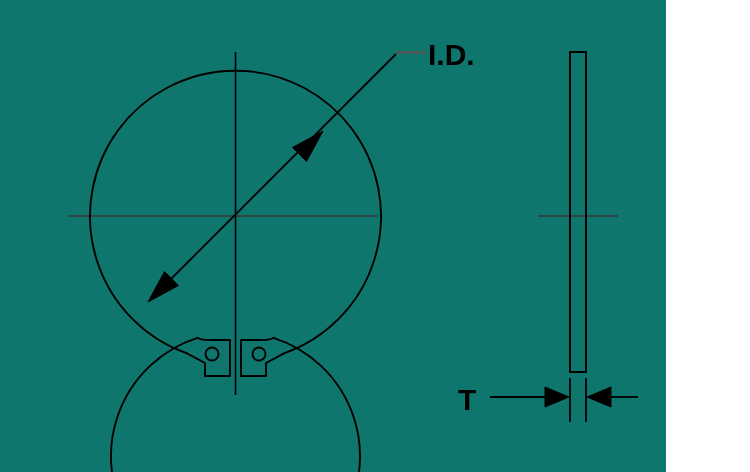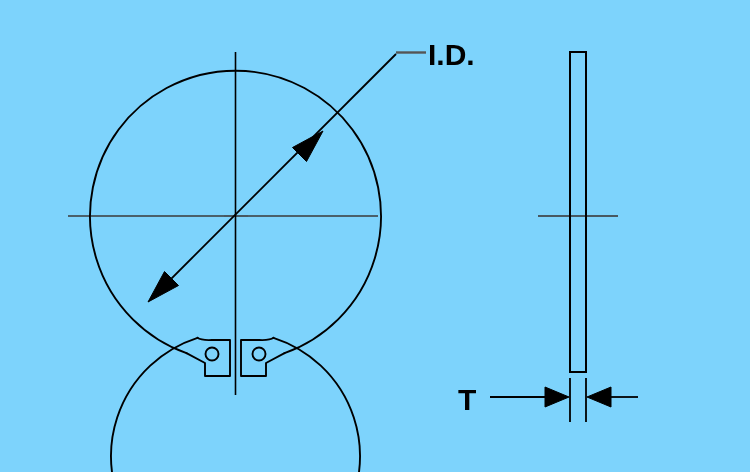--- a/index.html
+++ b/index.html
@@ -9,23 +9,23 @@
     background: #ffffff;
   }
   body {
     width: 750px;
     height: 472px;
     font-family: "Liberation Sans", sans-serif;
     overflow: hidden;
   }
   #drawing-root {
     position: relative;
-    width: 750px;
+    width: 666px;
     height: 472px;
-    background: #7dd3fc;
+    background: #0f766e;
   }
   #drawing-svg {
     display: block;
     width: 750px;
     height: 472px;
   }
   .dim-label {
     font-family: "Liberation Sans", sans-serif;
     font-weight: bold;
     fill: #000000;

